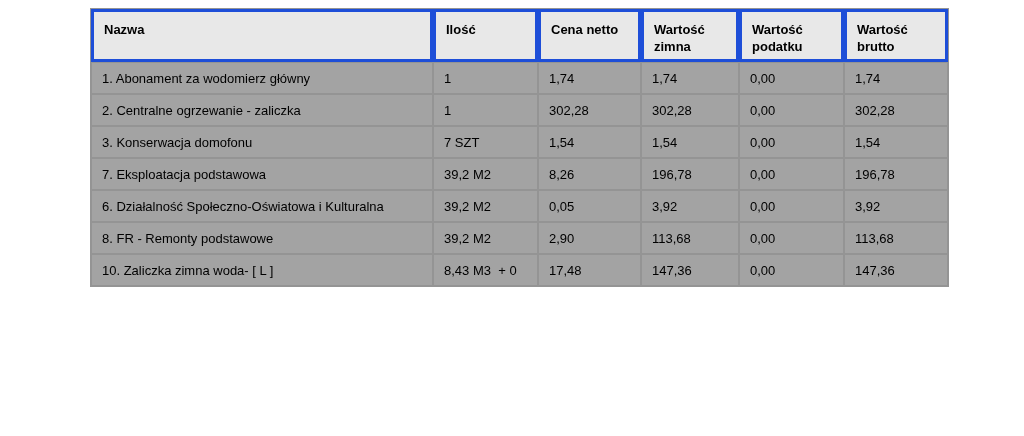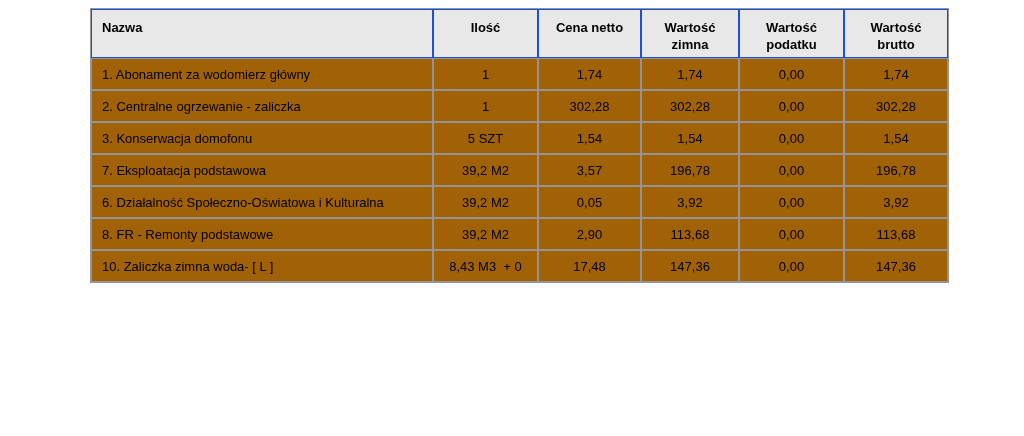--- a/index.html
+++ b/index.html
@@ -22,38 +22,38 @@
     font-size: 13px;
   }
   col.c0 { width: 342px; }
   col.c1 { width: 105px; }
   col.c2 { width: 103px; }
   col.c3 { width: 98px; }
   col.c4 { width: 105px; }
   col.c5 { width: 104px; }
   th {
     background: #e8e8e8;
-    border: 1px solid #1d4ed8;
+    border: 3px solid #1d4ed8;
     font-weight: bold;
     height: 49px;
     vertical-align: top;
     padding: 9px 10px 4px 10px;
     line-height: 17px;
   }
   td {
-    background: #a16207;
+    background: #a3a3a3;
     border: 1px solid #949494;
     height: 32px;
     vertical-align: middle;
     padding: 0 10px;
     white-space: pre;
     overflow: hidden;
   }
   .al { text-align: left; }
-  .ar { text-align: center; margin-left: 48px; }
+  .ar { text-align: left; margin-left: 48px; }
 </style>
 </head>
 <body>
 
 <div class="page">
   <table class="fees">
     <colgroup>
       <col class="c0">
         <col class="c1">
         <col class="c2">
@@ -83,30 +83,30 @@
         <tr>
           <td class="al">2. Centralne ogrzewanie - zaliczka</td>
           <td class="ar">1</td>
           <td class="ar">302,28</td>
           <td class="ar">302,28</td>
           <td class="ar">0,00</td>
           <td class="ar">302,28</td>
         </tr>
         <tr>
           <td class="al">3. Konserwacja domofonu</td>
-          <td class="ar">5 SZT</td>
+          <td class="ar">7 SZT</td>
           <td class="ar">1,54</td>
           <td class="ar">1,54</td>
           <td class="ar">0,00</td>
           <td class="ar">1,54</td>
         </tr>
         <tr>
           <td class="al">7. Eksploatacja podstawowa</td>
           <td class="ar">39,2 M2</td>
-          <td class="ar">3,57</td>
+          <td class="ar">8,26</td>
           <td class="ar">196,78</td>
           <td class="ar">0,00</td>
           <td class="ar">196,78</td>
         </tr>
         <tr>
           <td class="al">6. Działalność Społeczno-Oświatowa i Kulturalna</td>
           <td class="ar">39,2 M2</td>
           <td class="ar">0,05</td>
           <td class="ar">3,92</td>
           <td class="ar">0,00</td>

